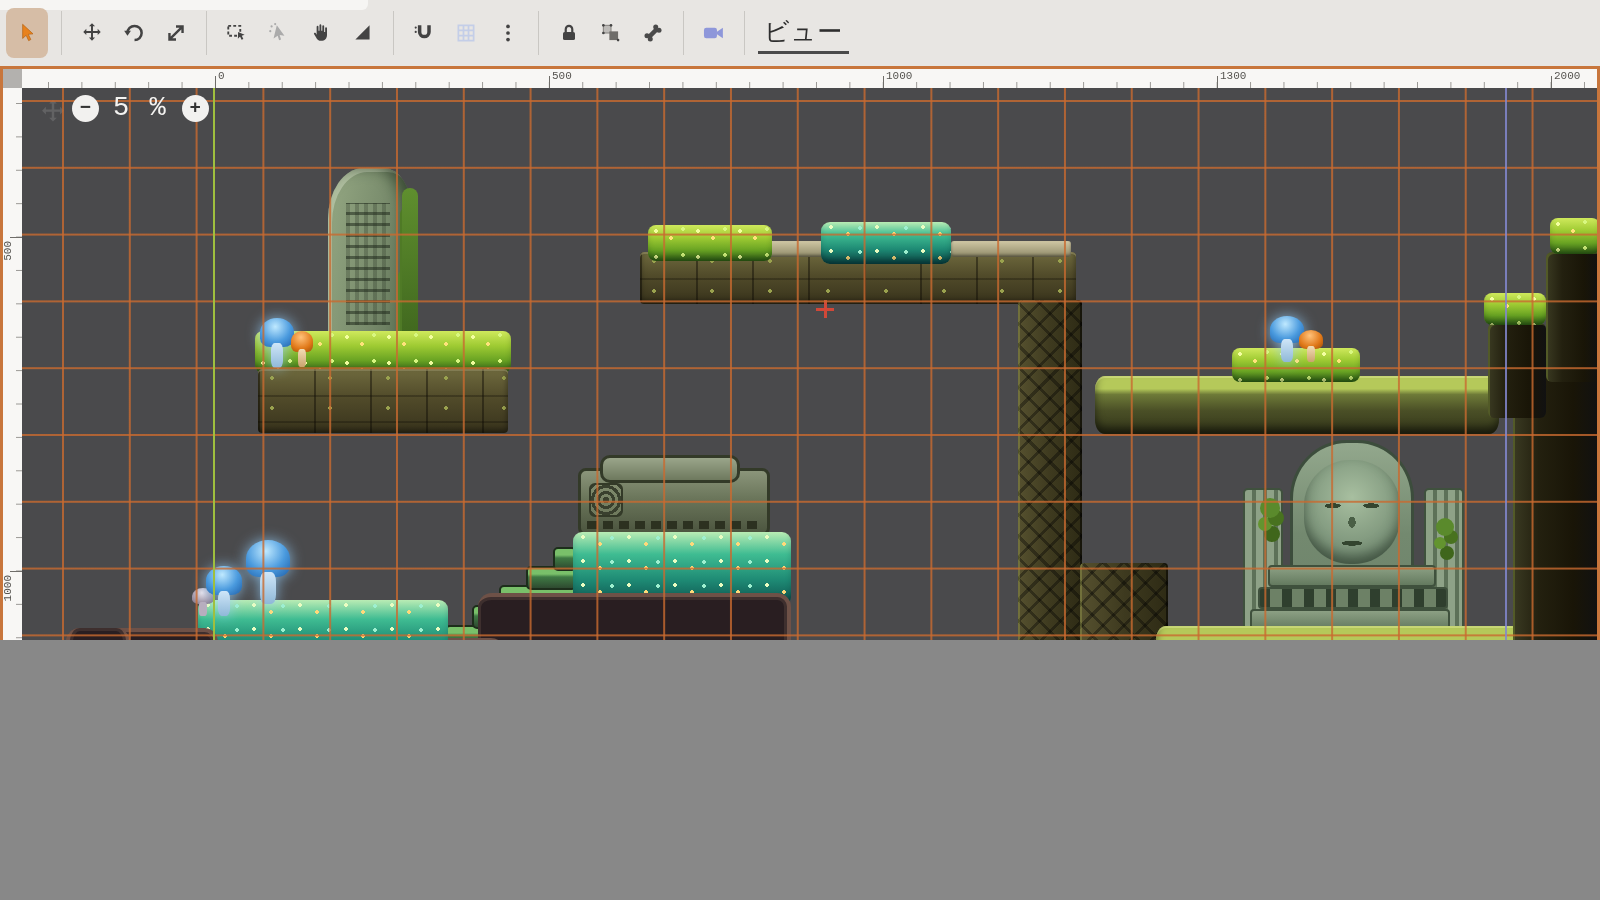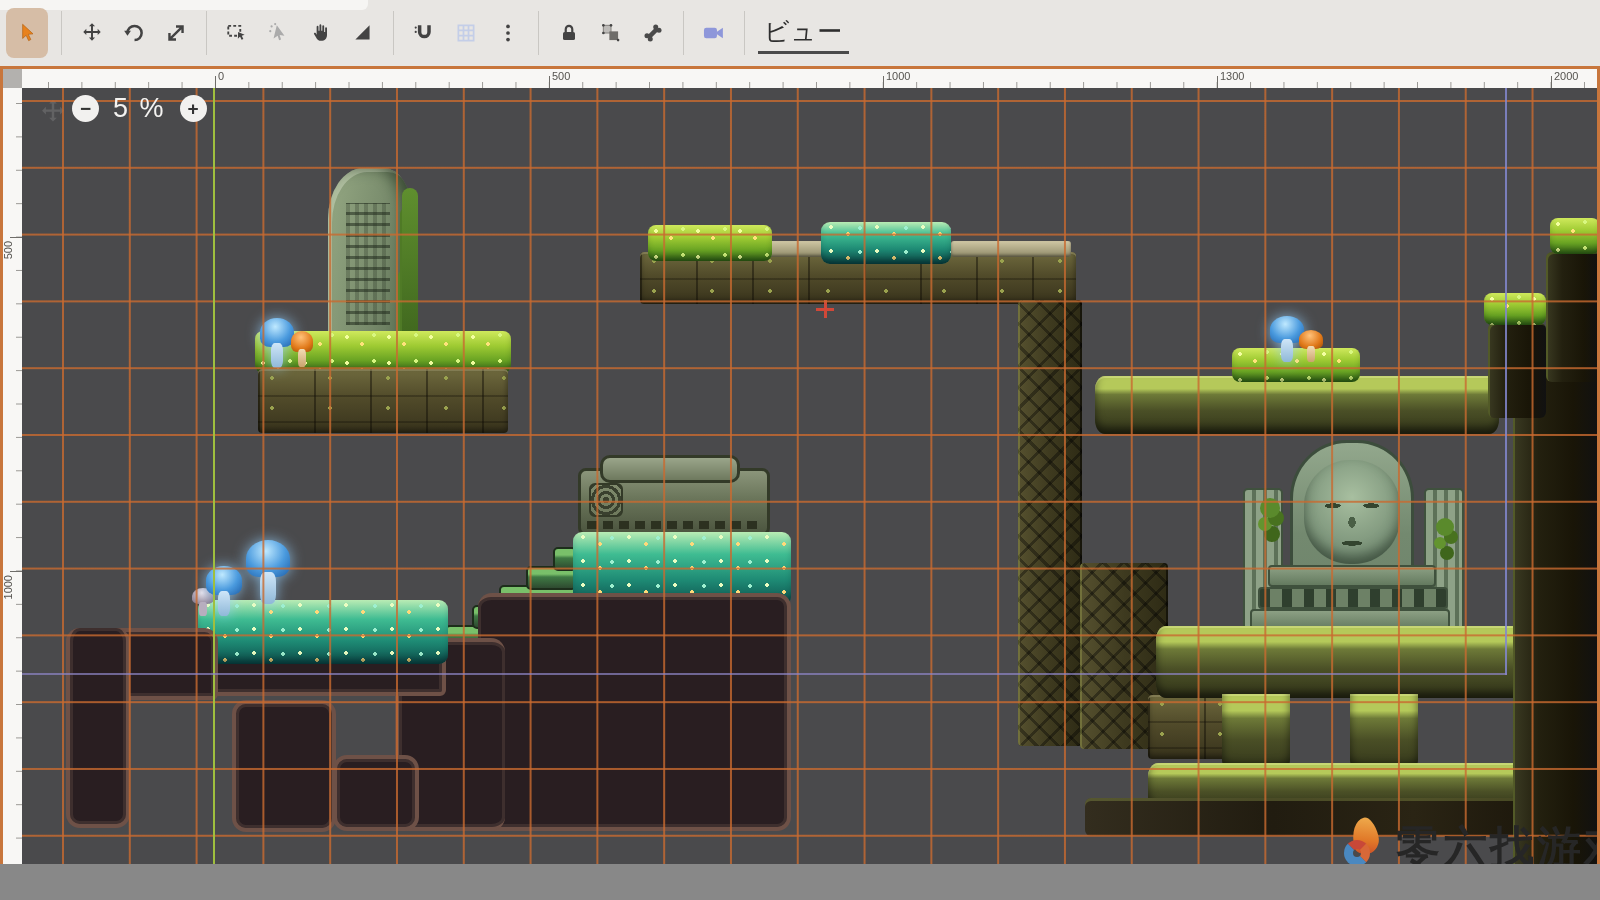--- a/index.html
+++ b/index.html
@@ -1,17 +1,17 @@
 <!DOCTYPE html>
 <html><head>
 <meta charset="utf-8">
 <style>
   html,body{margin:0;padding:0;background:#888;}
-  #stage{position:relative;width:1600px;height:864px;overflow:hidden;background:#e8e6e3;
-         font-family:Liberation Sans, sans-serif;}
+  #stage{position:relative;width:1600px;height:640px;overflow:hidden;background:#e8e6e3;
+         font-family:Liberation Mono, monospace;}
   
   #tabstrip{position:absolute;left:0;top:0;width:368px;height:10px;background:#f6f5f3;border-radius:0 0 6px 0;}
   #toolbar{position:absolute;left:0;top:0;width:1600px;height:66px;display:flex;align-items:center;
            padding-left:6px;gap:8px;box-sizing:border-box;background:transparent;}
   .tbtn{width:34px;height:42px;display:flex;align-items:center;justify-content:center;border:none;
         background:transparent;border-radius:8px;cursor:pointer;padding:0;}
   .tbtn.active{width:42px;height:50px;background:#d6bda6;}
   .tsep{width:1px;height:44px;background:#c9c7c3;margin:0 5px;}
   .view-btn{font-size:25px;color:#2e2e2e;background:transparent;border:none;border-bottom:3px solid #4a4a4a;
             padding:2px 6px 3px 6px;cursor:pointer;letter-spacing:1px;font-family:inherit;}

